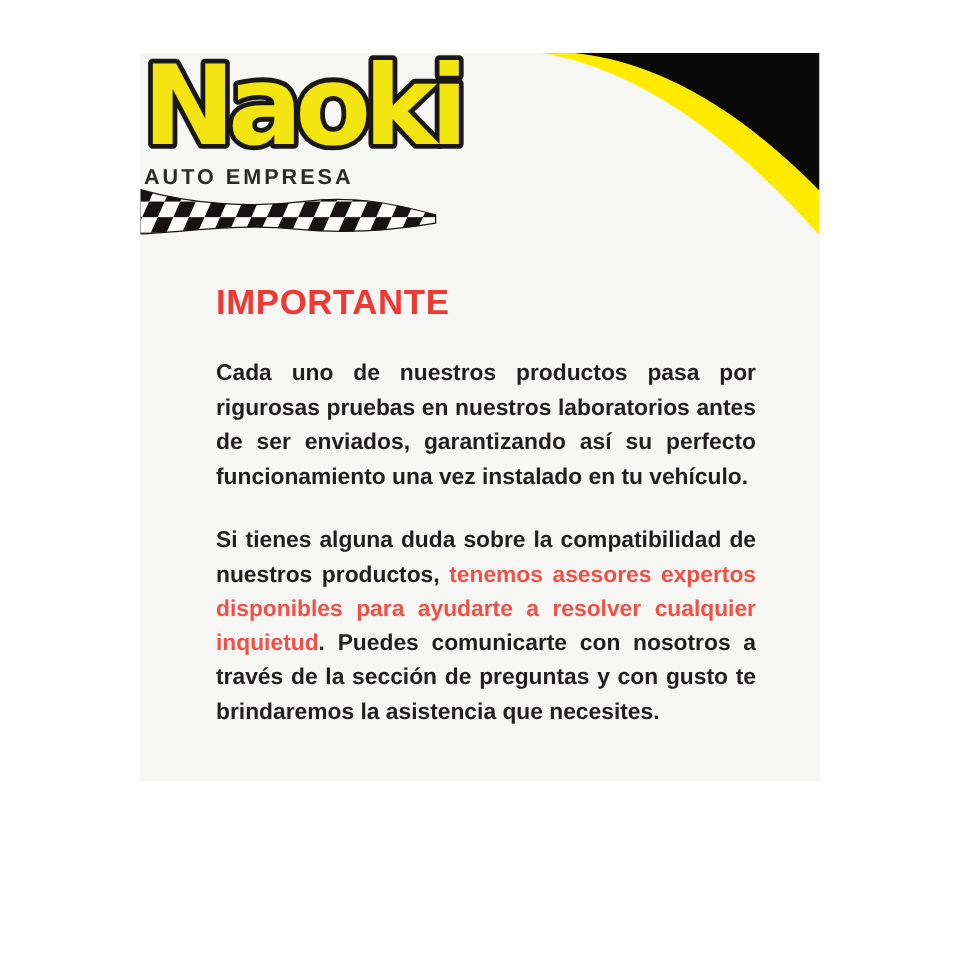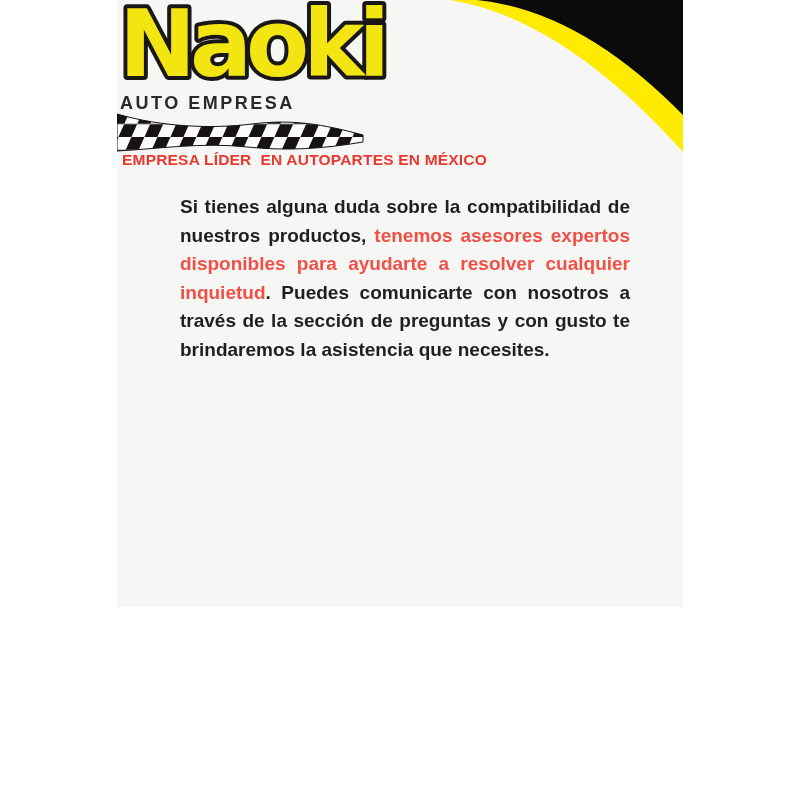--- a/index.html
+++ b/index.html
@@ -1,17 +1,17 @@
 <!DOCTYPE html>
 <html><head>
 <meta charset="utf-8">
 <style>
   html,body{margin:0;padding:0;background:#ffffff;}
   #page{position:relative;width:800px;height:607px;background:#ffffff;overflow:hidden;
-        font-family:"Liberation Sans",sans-serif;}
+        font-family:"Liberation Sans",sans-serif;margin-top:44px;}
   #poster{position:absolute;left:117px;top:0;width:566px;height:800px;
           background:#f6f6f4;overflow:hidden;}
 
   
   .logo-svg{position:absolute;top:-8px;left:0px;}
   .logo-sub{position:absolute;top:93px;left:3px;font-size:18px;font-weight:700;
             letter-spacing:2.5px;color:#2b2a2b;}
   .flag-svg{position:absolute;top:111px;left:0px;}
   .tagline{position:absolute;top:151px;left:5px;font-size:15.5px;font-weight:700;
            color:#e8392f;letter-spacing:0.2px;white-space:pre;}
@@ -52,24 +52,25 @@
       <defs>
         <pattern id="chk" width="26" height="26" patternUnits="userSpaceOnUse" patternTransform="skewX(-24)">
           <rect width="26" height="26" fill="#fbfbfa"></rect>
           <rect width="13" height="13" fill="#171314"></rect>
           <rect x="13" y="13" width="13" height="13" fill="#171314"></rect>
         </pattern>
       </defs>
       <path d="M0,3 C45,16 95,18 135,13 C175,8 205,13 246,24 L246,31 C205,38 170,40 130,36 C85,31 40,38 0,40 Z" fill="url(#chk)" stroke="#171314" stroke-width="1"></path>
     </svg>
 
-    <div class="tagline">EMPRESA LÍDER  EN AUTOPARTES EN MÉXICO</div>
 
     <div class="content">
+      <h1 class="heading">IMPORTANTE</h1>
 
+      <p>Cada uno de nuestros productos pasa por rigurosas pruebas en nuestros laboratorios antes de ser enviados, garantizando así su perfecto funcionamiento una vez instalado en tu vehículo.</p>
 
       <p><span>Si tienes alguna duda sobre la compatibilidad de nuestros productos, </span><span class="red-text">tenemos asesores expertos disponibles para ayudarte a resolver cualquier inquietud</span><span>. Puedes comunicarte con nosotros a través de la sección de preguntas y con gusto te brindaremos la asistencia que necesites.</span></p>
 
     </div>
 
     <svg class="bottom-svg" width="566" height="140" viewBox="0 0 566 140">
       <defs>
         <linearGradient id="gLeft" x1="0" y1="0" x2="0.35" y2="1">
           <stop offset="0" stop-color="#2e9e56"></stop>
           <stop offset="1" stop-color="#cfe12e"></stop>

